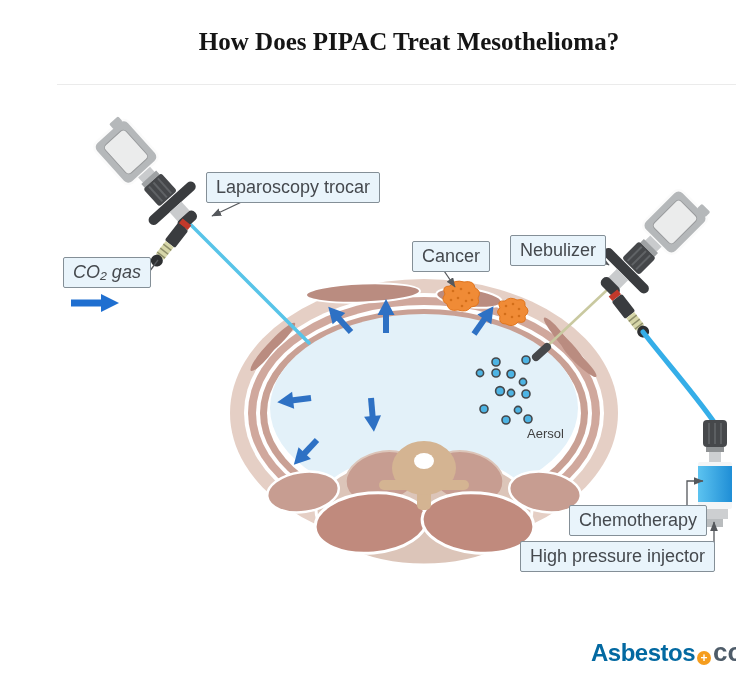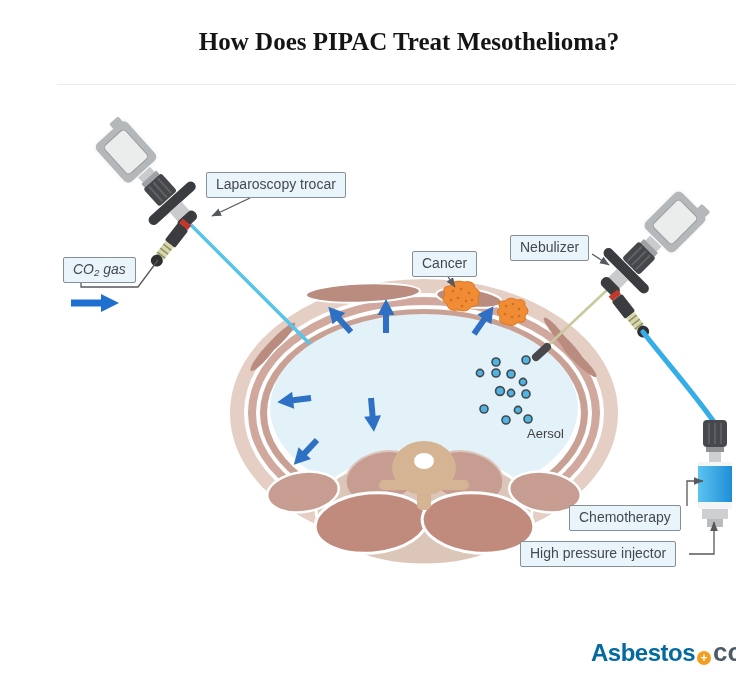--- a/index.html
+++ b/index.html
@@ -4,24 +4,24 @@
 <style>
   html,body{margin:0;padding:0;background:#ffffff;}
   .stage{position:relative;width:736px;height:688px;background:#fff;overflow:hidden;
          font-family:"Liberation Sans",sans-serif;margin-left:41px;}
   .page-title{position:absolute;top:28px;left:0;width:736px;margin:0;text-align:center;
               font-family:"Liberation Serif",serif;font-weight:bold;font-size:25px;color:#151515;}
   .title-rule{position:absolute;top:84px;left:16px;width:704px;height:0;
               border-top:1px solid #ebebeb;}
   .scene{position:absolute;top:0;left:0;}
   .lbl{position:absolute;background:#e9f4fb;border:1px solid #848f97;border-radius:2px;
-       padding:3px 9px;font-size:14px;line-height:1.25;color:#45494e;white-space:nowrap;z-index:2;}
+       padding:3px 9px;font-size:18px;line-height:1.25;color:#45494e;white-space:nowrap;z-index:2;}
   .lbl-laparoscopy{left:165px;top:172px;}
   .lbl-co2{left:22px;top:257px;font-style:italic;}
-  .lbl-cancer{left:371px;top:251px;}
+  .lbl-cancer{left:371px;top:241px;}
   .lbl-nebulizer{left:469px;top:235px;}
   .lbl-chemo{left:528px;top:505px;}
   .lbl-injector{left:479px;top:541px;}
   .aerosol-label{font:13px "Liberation Sans",sans-serif;fill:#414141;}
   .logo{position:absolute;left:550px;top:637px;display:flex;align-items:baseline;z-index:2;}
   .logo .brand{font-size:24px;font-weight:bold;color:#0369a1;letter-spacing:-0.5px;}
   .logo .plus-badge{display:inline-flex;align-items:center;justify-content:center;
         width:14px;height:14px;border-radius:50%;background:#f59d1e;color:#fff;
         font-size:12px;font-weight:bold;line-height:1;margin:0 2px;align-self:flex-end;
         margin-bottom:3px;}

